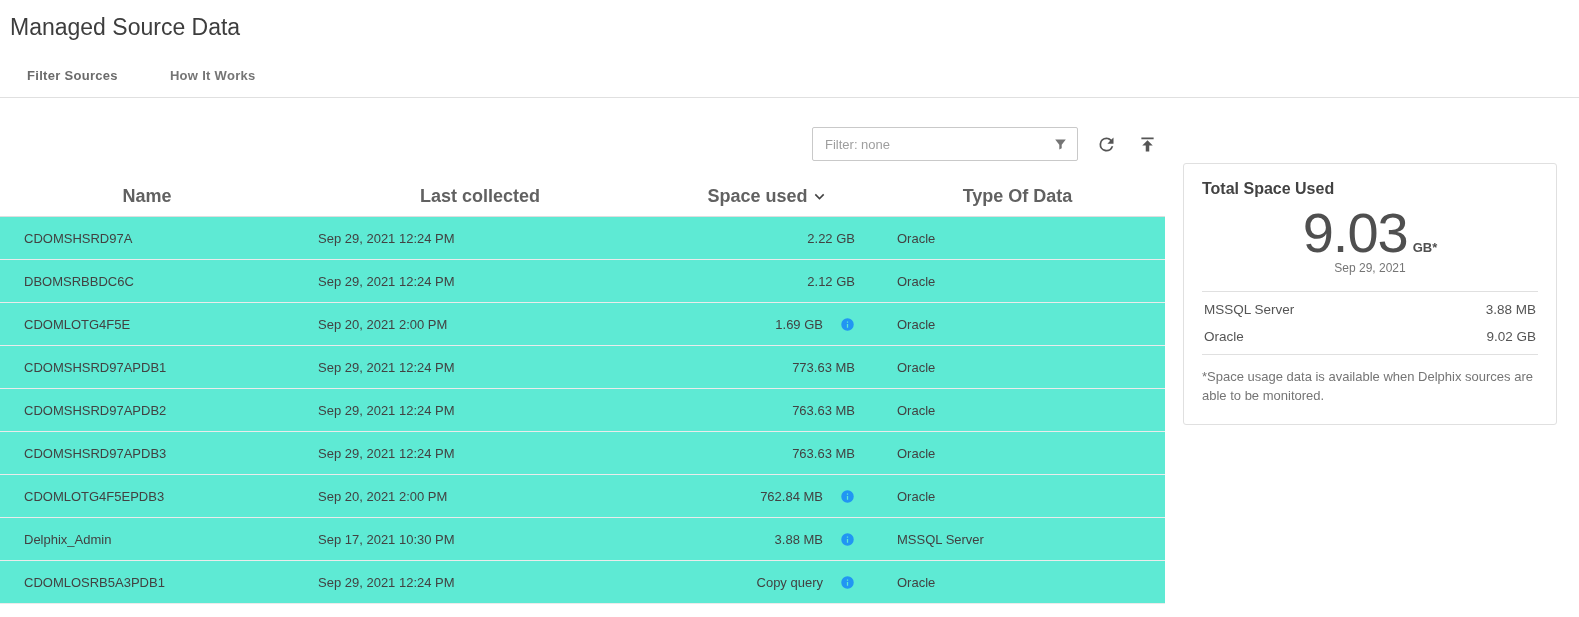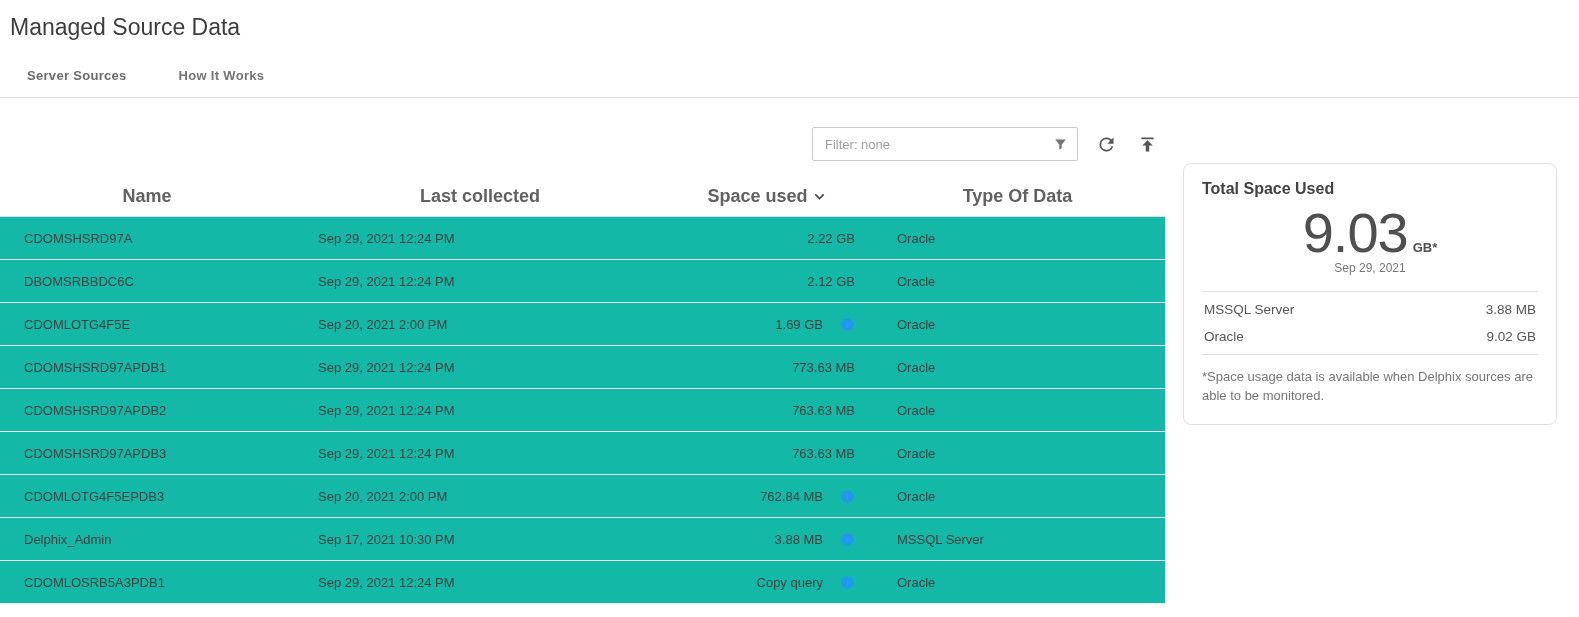--- a/index.html
+++ b/index.html
@@ -56,32 +56,32 @@
     display: grid;
     grid-template-columns: 294px 372px 204px 1fr;
     align-items: center;
   }
   .thead { height: 40px; border-bottom: 1px solid #dedede; }
   .th {
     font-size: 18px; font-weight: 700; color: #616161;
     text-align: center;
   }
   .th-space { display: flex; align-items: center; justify-content: center; gap: 2px; cursor: pointer; }
-  .trow { height: 43px; border-bottom: 1px solid #ebebeb; background: #14b8a6; }
+  .trow { height: 43px; border-bottom: 1px solid #ebebeb; background: #5eead4; }
   .td { font-size: 13px; color: #424242; }
   .td-name { padding-left: 24px; }
   .td-date { padding-left: 24px; }
   .td-space { display: flex; justify-content: flex-end; align-items: center; padding-right: 15px; }
   .td-space .info-wrap { margin-left: 17px; display: flex; align-items: center; cursor: pointer; }
   .td-type { padding-left: 27px; }
 
   .card {
     position: absolute; left: 1183px; top: 163px;
     width: 374px; background: #ffffff;
-    border: 1px solid #e0e0e0; border-radius: 8px;
+    border: 1px solid #e0e0e0; border-radius: 3px;
     padding: 16px 18px 18px;
   }
   .card-title { font-size: 16px; font-weight: 700; color: #424242; }
   .hero {
     display: flex; justify-content: center; align-items: baseline;
     gap: 5px; margin-top: 2px;
   }
   .hero-number { font-size: 56px; font-weight: 400; color: #4f4f4f; letter-spacing: -1px; }
   .hero-unit { font-size: 13px; font-weight: 700; color: #4f4f4f; }
   .hero-date { text-align: center; font-size: 12px; color: #757575; margin-top: -4px; }
@@ -91,21 +91,21 @@
   .footnote { margin-top: 13px; font-size: 13px; color: #757575; line-height: 1.45; }
 </style>
 </head>
 <body>
 
 <div class="page">
 
   <div class="page-title">Managed Source Data</div>
 
   <div class="tabs">
-    <div class="tab active">Server Sources</div>
+    <div class="tab active">Filter Sources</div>
     <div class="tab">How It Works</div>
   </div>
   <div class="tabs-divider"></div>
 
   <div class="left-col">
 
     <div class="toolbar">
       <div class="filter-box">
         <input type="text" placeholder="Filter: none" style="">
         <span style="display:flex;">

